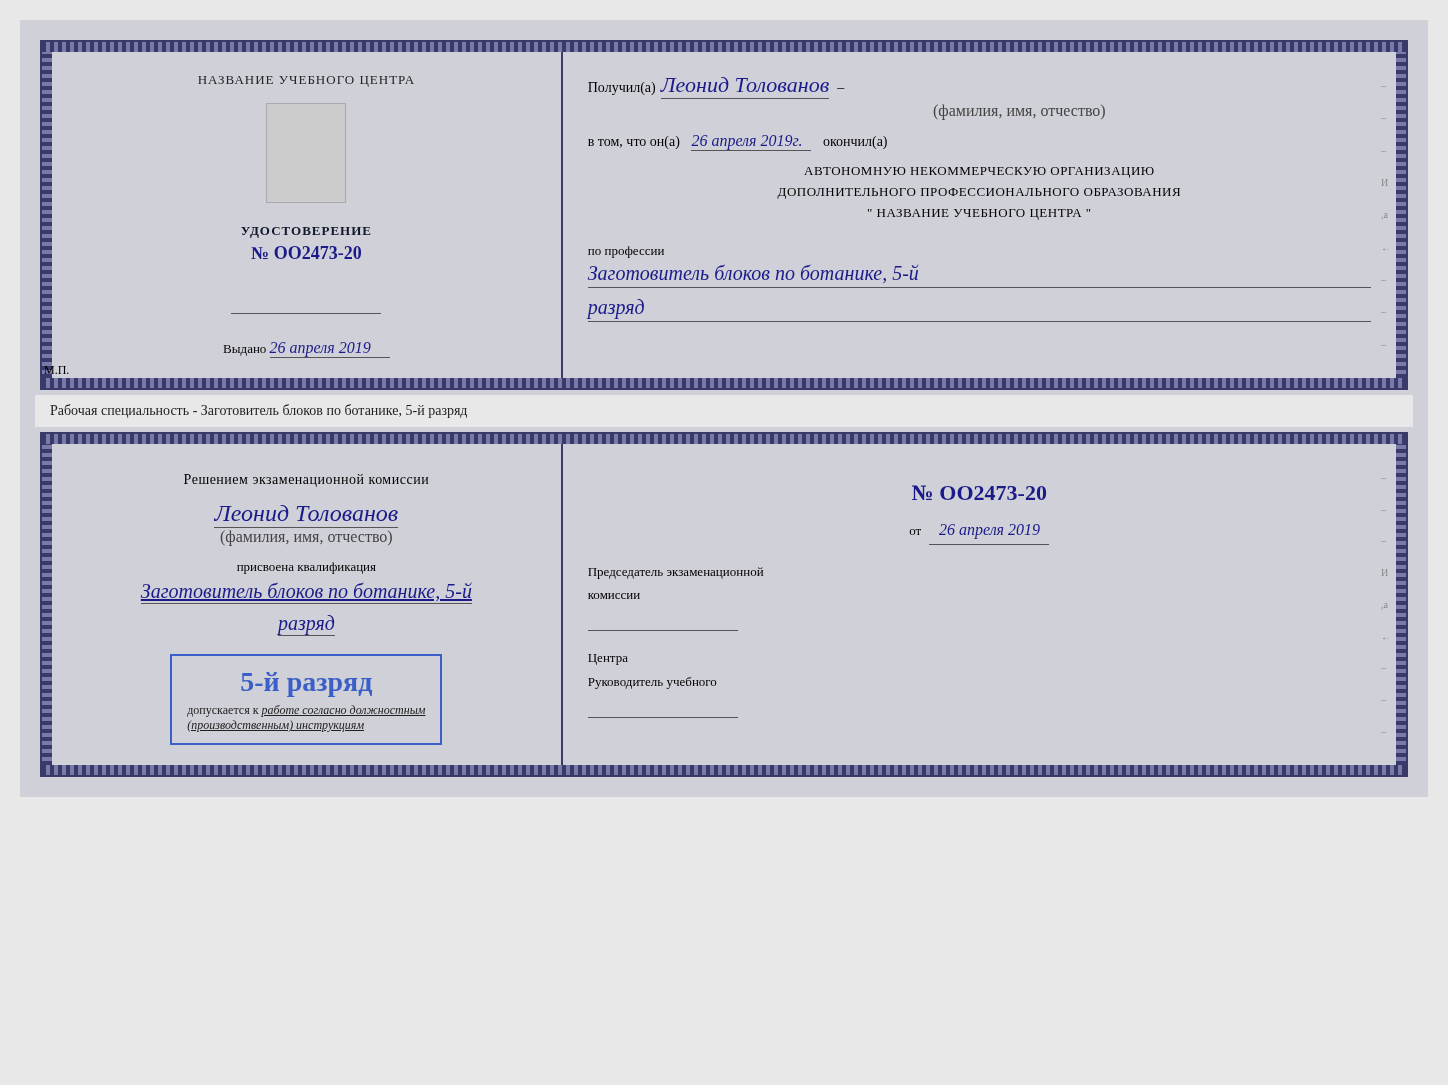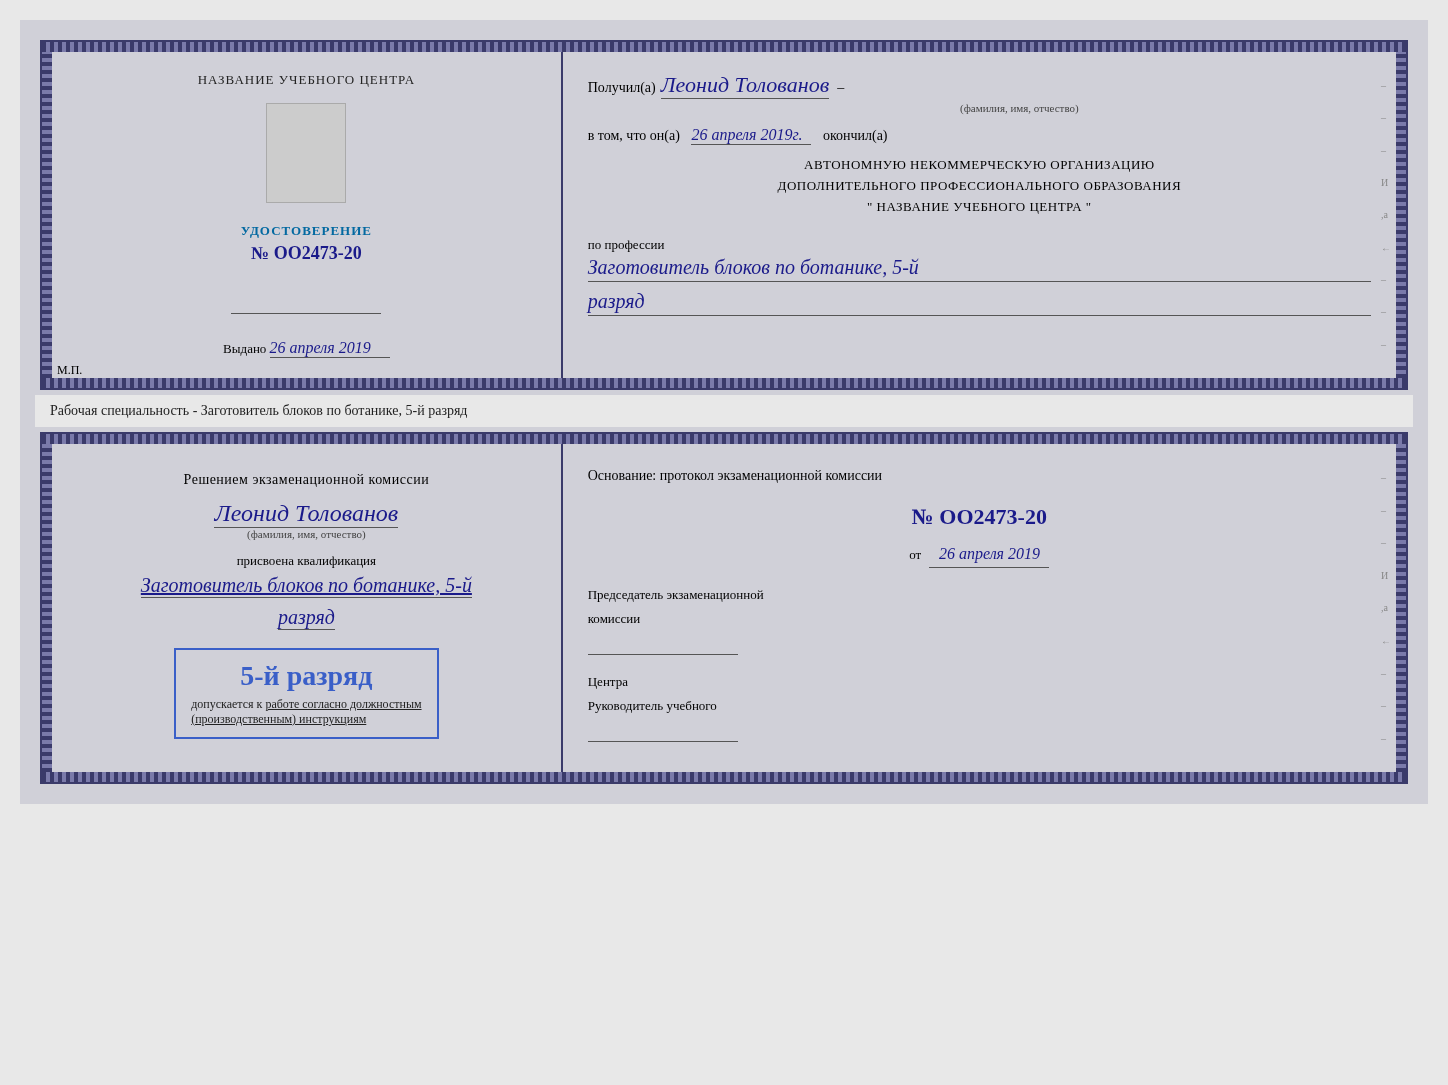--- a/index.html
+++ b/index.html
@@ -55,21 +55,21 @@
       border: 1px solid #aaa;
       display: block;
       margin-bottom: 10px;
     }
 
     .udostoverenie-title {
       font-size: 13px;
       font-weight: bold;
       letter-spacing: 1px;
       text-transform: uppercase;
-      color: #0369a1;
+      color: #0f172a;
       margin-bottom: 4px;
     }
 
     .number-line {
       text-align: center;
       font-size: 18px;
       font-weight: bold;
       color: #1a1a8a;
       margin-bottom: 20px;
     }
@@ -82,21 +82,21 @@
 
     .vydano-line {
       font-size: 13px;
       margin-top: 15px;
     }
 
     .mp-text {
       font-size: 12px;
       position: absolute;
       bottom: 10px;
-      left: 15px;
+      left: 2px;
     }
 
     
     .poluchil-line {
       font-size: 14px;
       margin-bottom: 3px;
       display: flex;
       align-items: baseline;
       flex-wrap: wrap;
     }
@@ -109,21 +109,21 @@
     }
 
     .handwritten-small {
       font-family: 'Brush Script MT', cursive, 'Times New Roman', serif;
       font-size: 16px;
       color: #1a1a8a;
       font-style: italic;
     }
 
     .subtitle-small {
-      font-size: 11px;
+      font-size: 16px;
       text-align: center;
       color: #444;
       display: block;
     }
 
     .vtom-line {
       font-size: 14px;
       margin: 12px 0 5px 0;
     }
 
@@ -255,20 +255,21 @@
       display: block;
       margin-bottom: 5px;
     }
 
     .stamp-dopuskaetsya {
       font-size: 12px;
       color: #222;
     }
 
     .stamp-italic {
+      font-style: italic;
       text-decoration: underline;
     }
 
     
     .osnovanie-block {
       font-size: 14px;
       line-height: 1.7;
     }
 
     .protocol-number {
@@ -453,21 +454,20 @@
               <span class="stamp-italic">работе согласно должностным</span>
               <br>
               <span class="stamp-italic">(производственным) инструкциям</span>
             </div>
           </div>
         </div>
 
         <div class="doc-right">
 
           <div class="osnovanie-block">
-            <div>Основание: протокол экзаменационной комиссии</div>
 
             <div class="protocol-number">№ OO2473-20</div>
 
             <div class="ot-line">
               <span>от</span>
               <span class="underline-field handwritten-small" style="margin-left:5px;">26 апреля 2019</span>
             </div>
 
             <div class="signature-block">
               <div>Председатель экзаменационной</div>

